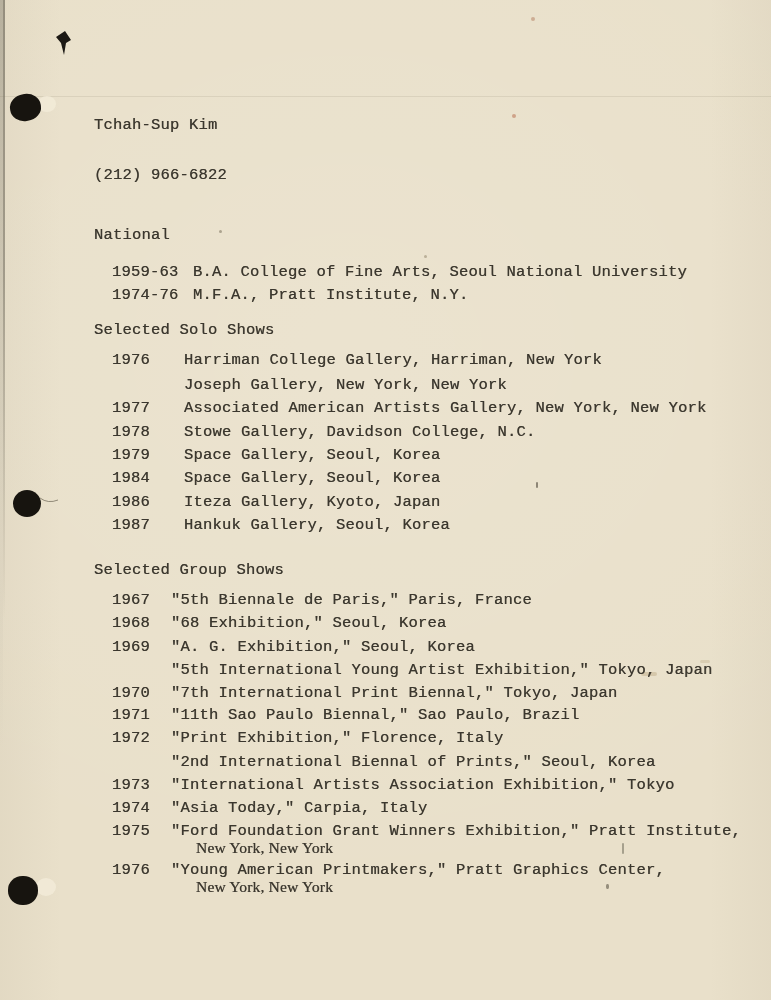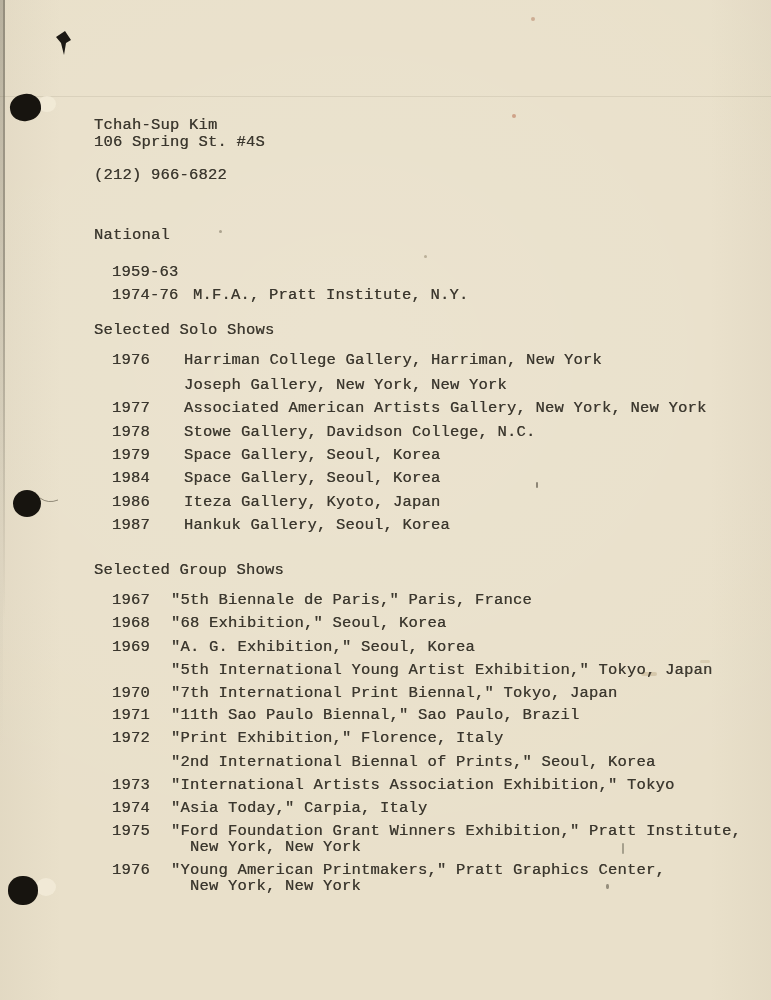--- a/index.html
+++ b/index.html
@@ -19,21 +19,21 @@
     font-size:15.5px;
     line-height:19px;
     letter-spacing:0.2px;
     color:#3b372e;
     text-shadow:0.3px 0.3px 0.4px rgba(59,55,46,.55), -0.2px 0 0.3px rgba(59,55,46,.3);
   }
   .yr{left:112px;}
   .edu-tx{left:193px;}
   .solo-tx{left:184px;}
   .grp-tx{left:171px;}
-  .cont-tx{left:190px;}
+  .cont-tx{left:196px;font-family:Liberation Serif, serif;}
   .head{left:94px;}
   .edge-gray{
     position:absolute;left:0;top:0;width:3px;height:100%;
     background:linear-gradient(180deg, rgba(140,135,120,.5), rgba(160,155,140,.3) 30%, rgba(180,175,160,.15) 55%, transparent 75%);
   }
   .edge-line{
     position:absolute;left:3px;top:0;width:2px;height:62%;
     background:linear-gradient(180deg, rgba(70,66,55,.5), rgba(70,66,55,.42) 45%, rgba(70,66,55,0) 100%);
   }
   .crease{position:absolute;left:0;right:0;top:96px;height:1px;background:rgba(120,110,90,.14);}
@@ -83,25 +83,25 @@
   <div class="speck sp2"></div>
   <div class="speck sp3"></div>
   <div class="speck sp4"></div>
   <div class="speck sp5"></div>
   <div class="speck sp6"></div>
   <div class="speck sp7"></div>
   <div class="speck sp8"></div>
   <div class="speck sp9"></div>
 
   <div class="line head" style="top:116px">Tchah-Sup Kim</div>
-  <div class="line head" style="top:133px">106 Spring St. #4S</div>
   <div class="line head" style="top:166px">(212) 966-6822</div>
 
   <div class="line head" style="top:226px">National</div>
   <div class="line yr" style="top:263px">1959-63</div>
+  <div class="line edu-tx" style="top:263px">B.A. College of Fine Arts, Seoul National University</div>
   <div class="line yr" style="top:286px">1974-76</div>
   <div class="line edu-tx" style="top:286px">M.F.A., Pratt Institute, N.Y.</div>
 
   <div class="line head" style="top:321px">Selected Solo Shows</div>
   <div class="line yr" style="top:351px">1976</div>
   <div class="line solo-tx" style="top:351px">Harriman College Gallery, Harriman, New York</div>
   <div class="line solo-tx" style="top:376px">Joseph Gallery, New York, New York</div>
   <div class="line yr" style="top:399px">1977</div>
   <div class="line solo-tx" style="top:399px">Associated American Artists Gallery, New York, New York</div>
   <div class="line yr" style="top:423px">1978</div>

